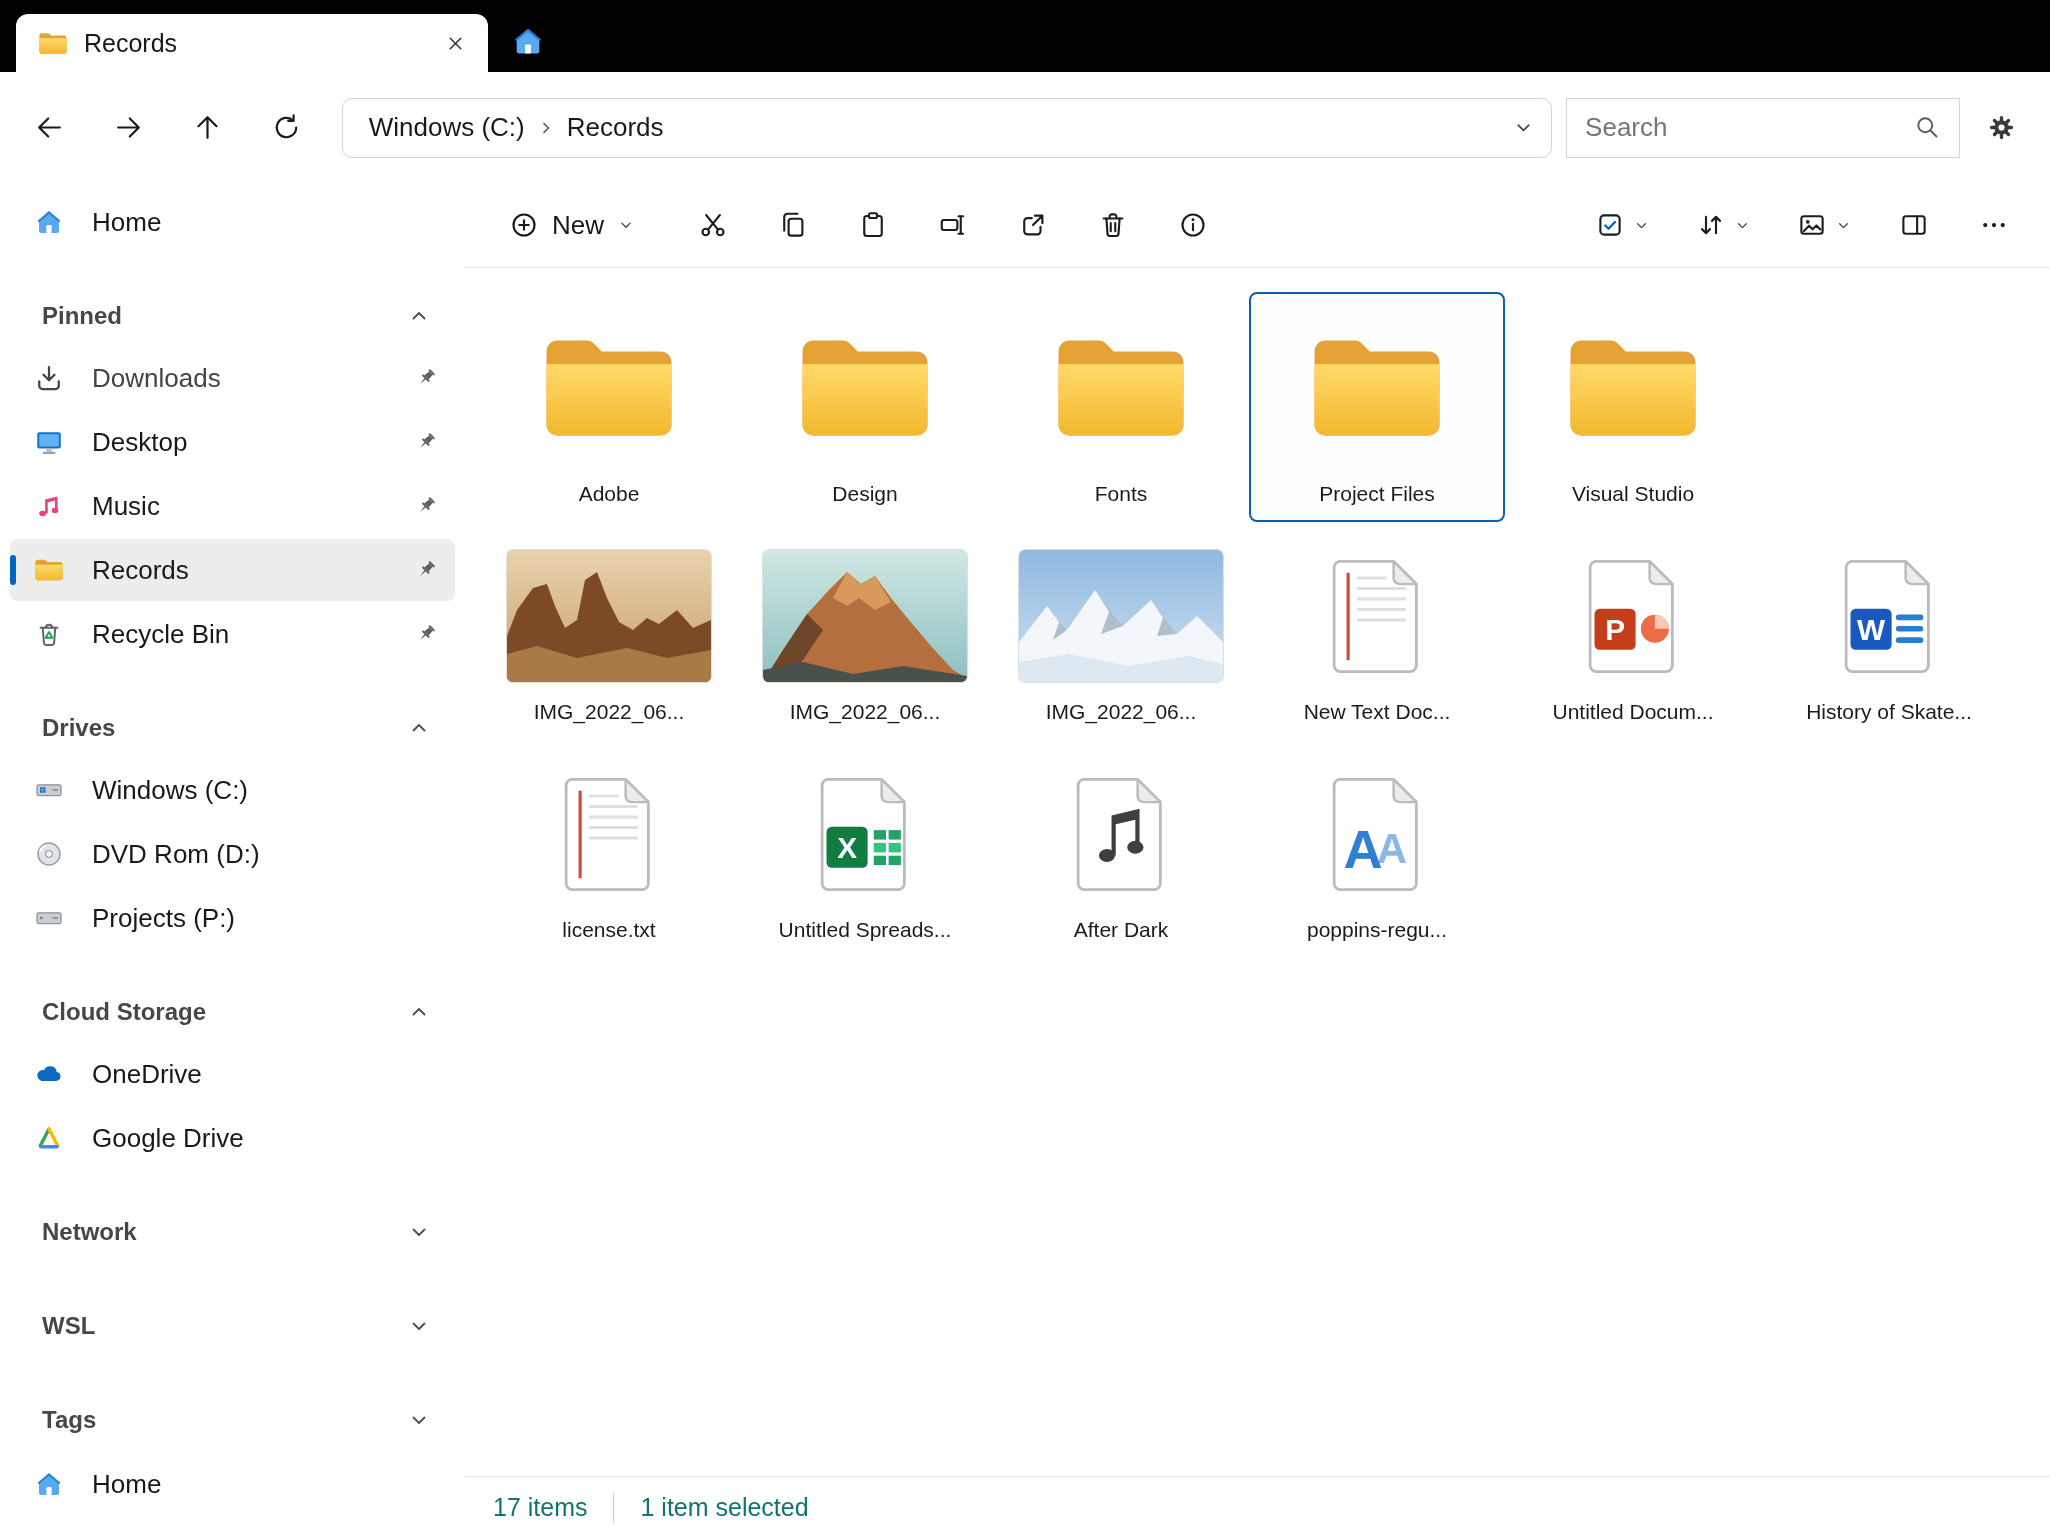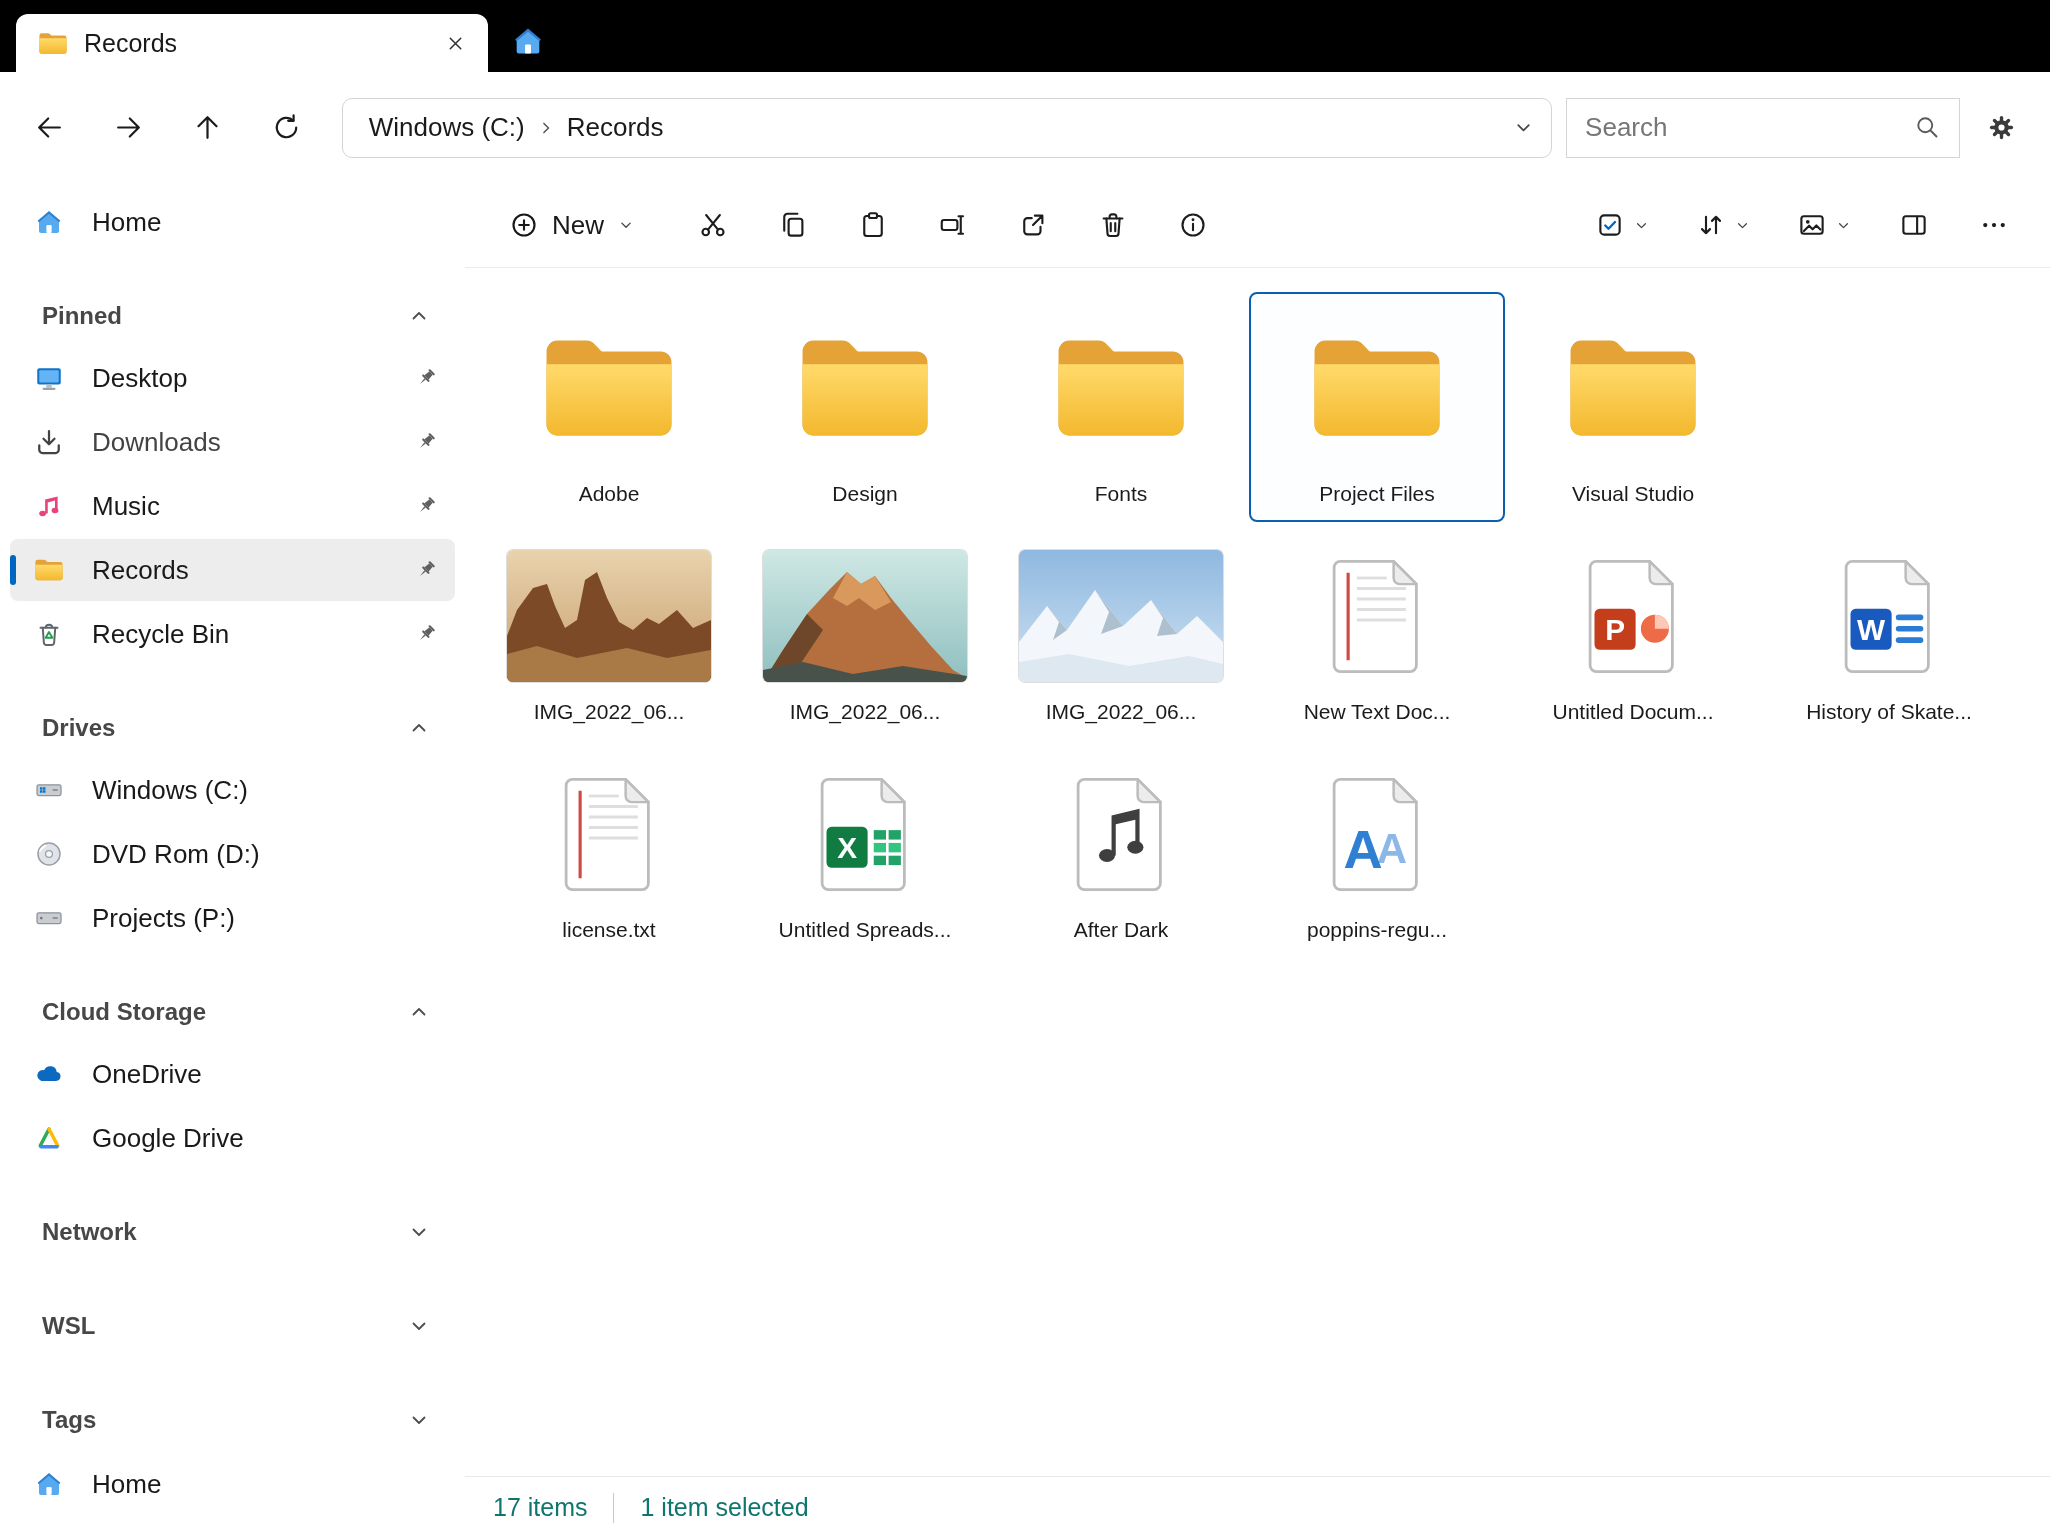--- a/index.html
+++ b/index.html
@@ -512,40 +512,40 @@
     </div>
 
     <div class="side-section">
       <span class="side-sec-label">Pinned</span>
       <span class="chev">
           <svg viewBox="0 0 24 24">
             <use href="#i-chev-up"></use>
           </svg>
         </span>
     </div>
+    <div class="side-item c-dark">
+      <span class="s-ico">
+          <svg viewBox="0 0 24 24">
+            <use href="#i-downloads"></use>
+          </svg>
+        </span>
+      <span class="side-label">Downloads</span>
+      <span class="pin">
+          <svg viewBox="0 0 24 24">
+            <use href="#i-pin"></use>
+          </svg>
+        </span>
+    </div>
     <div class="side-item">
       <span class="s-ico">
           <svg viewBox="0 0 24 24">
             <use href="#i-desktop"></use>
           </svg>
         </span>
       <span class="side-label">Desktop</span>
-      <span class="pin">
-          <svg viewBox="0 0 24 24">
-            <use href="#i-pin"></use>
-          </svg>
-        </span>
-    </div>
-    <div class="side-item c-dark">
-      <span class="s-ico">
-          <svg viewBox="0 0 24 24">
-            <use href="#i-downloads"></use>
-          </svg>
-        </span>
-      <span class="side-label">Downloads</span>
       <span class="pin">
           <svg viewBox="0 0 24 24">
             <use href="#i-pin"></use>
           </svg>
         </span>
     </div>
     <div class="side-item">
       <span class="s-ico">
           <svg viewBox="0 0 24 24">
             <use href="#i-music"></use>

